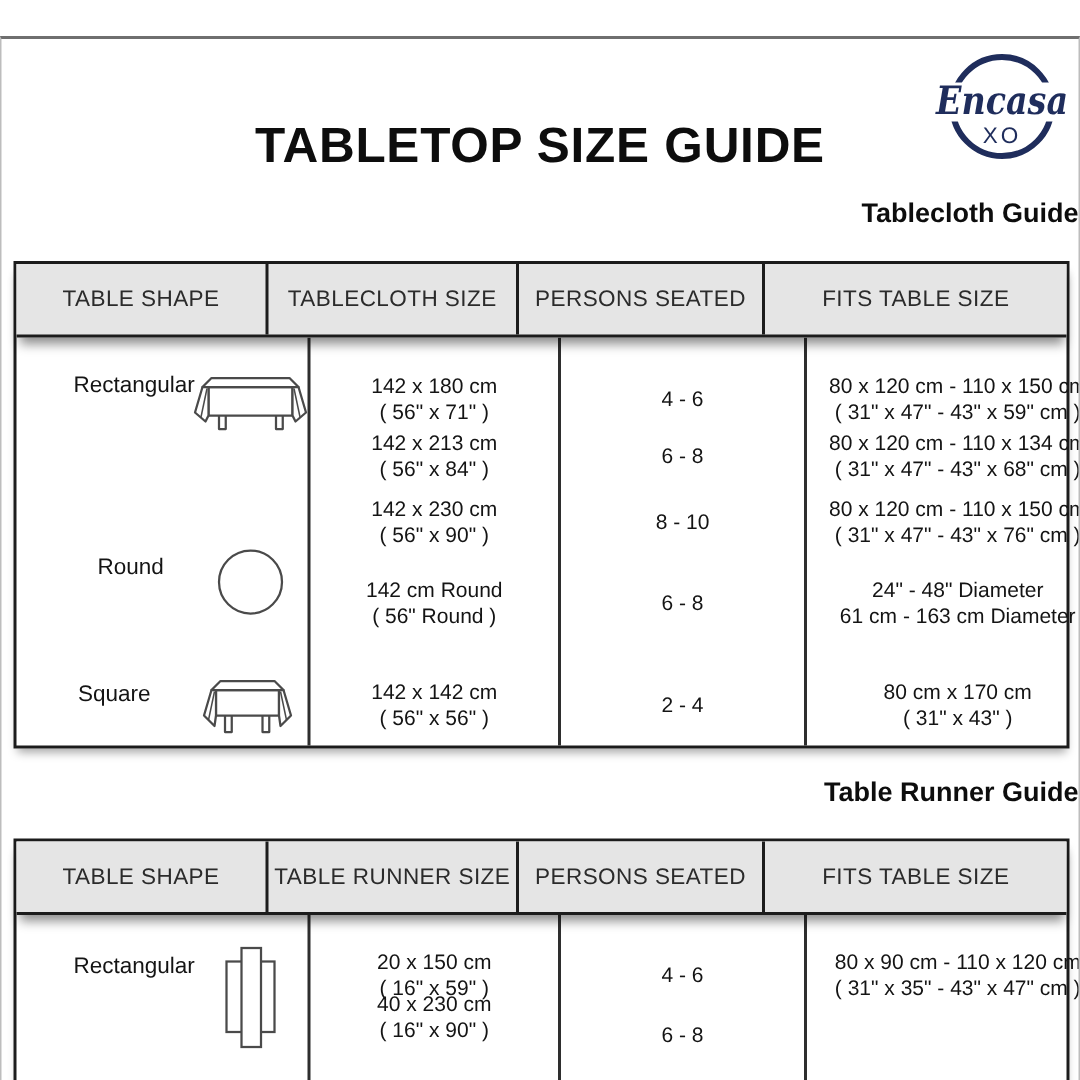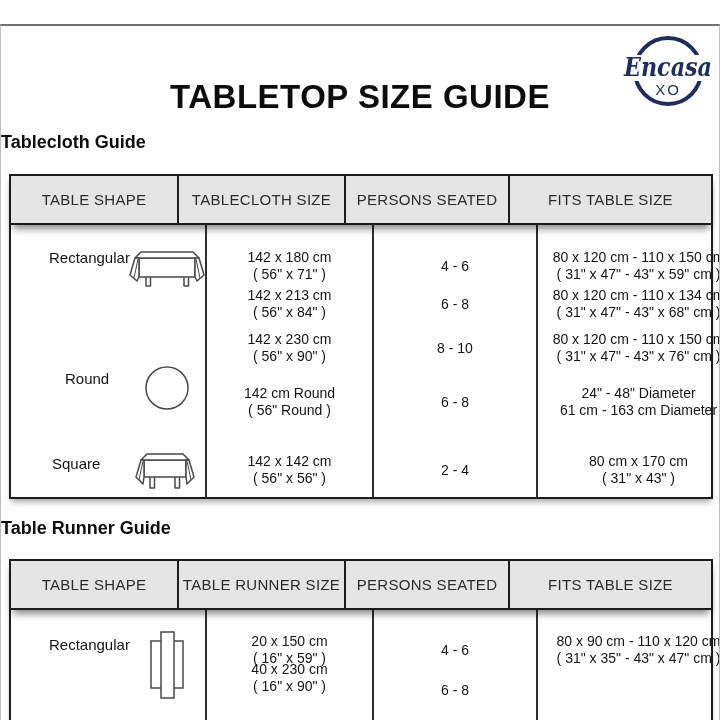--- a/index.html
+++ b/index.html
@@ -7,21 +7,21 @@
     position:relative;width:720px;height:720px;background:#fff;overflow:hidden;
     border-top:2px solid #6f6f6f;border-left:1px solid #bdbdbd;border-right:1px solid #bdbdbd;border-bottom:1px solid #c9c9c9;
     box-sizing:border-box;
     font-family:"Liberation Sans","DejaVu Sans",sans-serif;color:#111;margin-top:24px;
   }
   .page-title{
     position:absolute;top:52px;left:0;width:100%;text-align:center;
     font-size:33px;font-weight:bold;letter-spacing:.5px;color:#0d0d0d;
   }
   .section-title{
-    position:absolute;left:0;width:100%;text-align:left;
+    position:absolute;left:0;width:100%;text-align:right;
     font-size:18px;font-weight:bold;color:#0d0d0d;
   }
   #subtitle-cloth{top:106px;}
   #subtitle-runner{top:492px;}
   .logo{position:absolute;top:5px;right:5px;}
   .sg-table{
     position:absolute;left:8px;width:704px;background:#fff;
     border:2px solid #1c1c1c;box-sizing:border-box;
     box-shadow:0 5px 6px -2px rgba(0,0,0,.35);
   }

